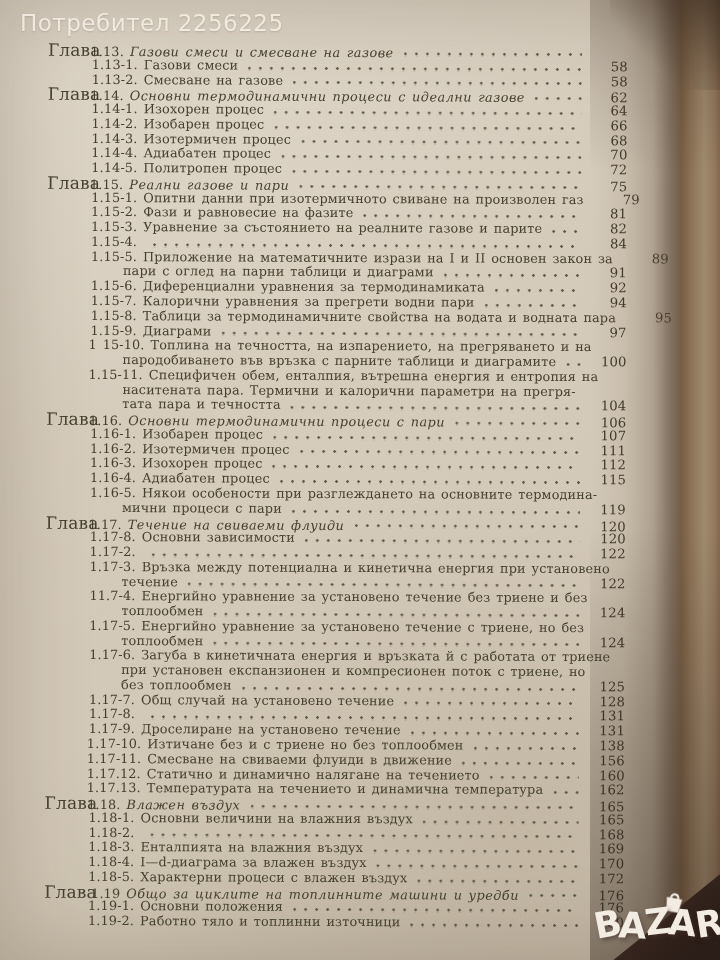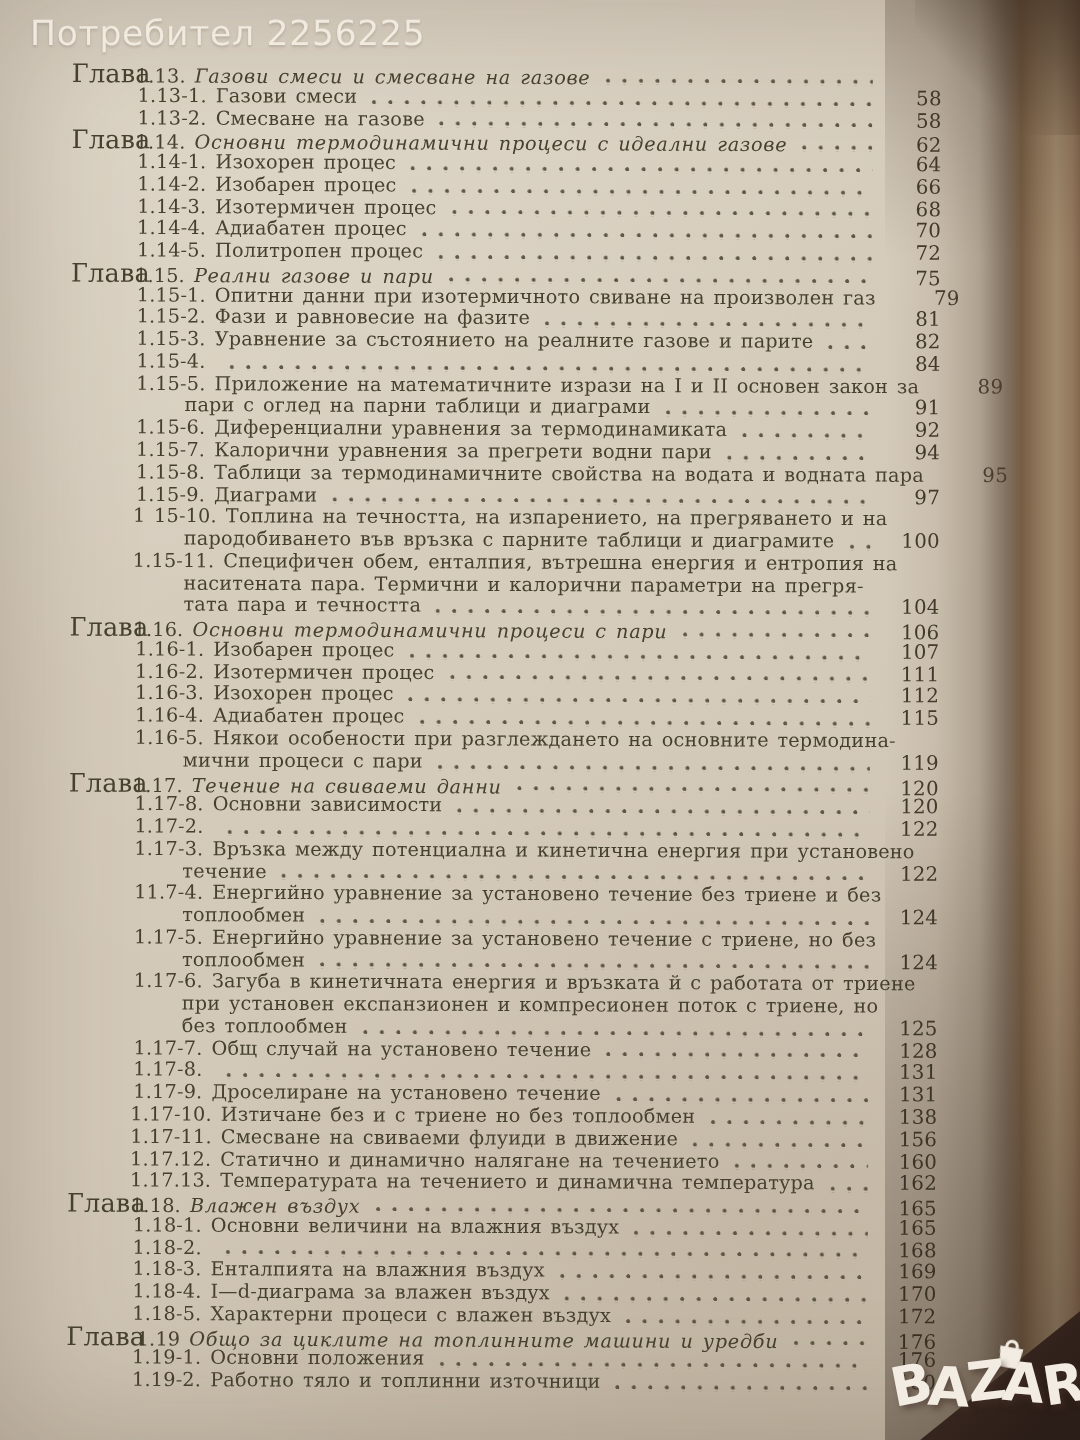--- a/index.html
+++ b/index.html
@@ -317,21 +317,21 @@
       <div class="row">
         <span class="chap"></span>
         <span class="num contnum"></span>
         <span class="title">мични процеси с пари</span>
         <span class="lead"></span>
         <span class="page">119</span>
       </div>
       <div class="row">
         <span class="chap">Глава</span>
         <span class="num chapnum">1.17.</span>
-        <span class="title it">Течение на свиваеми данни</span>
+        <span class="title it">Течение на свиваеми флуиди</span>
         <span class="lead"></span>
         <span class="page">120</span>
       </div>
       <div class="row">
         <span class="chap"></span>
         <span class="num">1.17-8.</span>
         <span class="title">Основни зависимости</span>
         <span class="lead"></span>
         <span class="page">120</span>
       </div>

